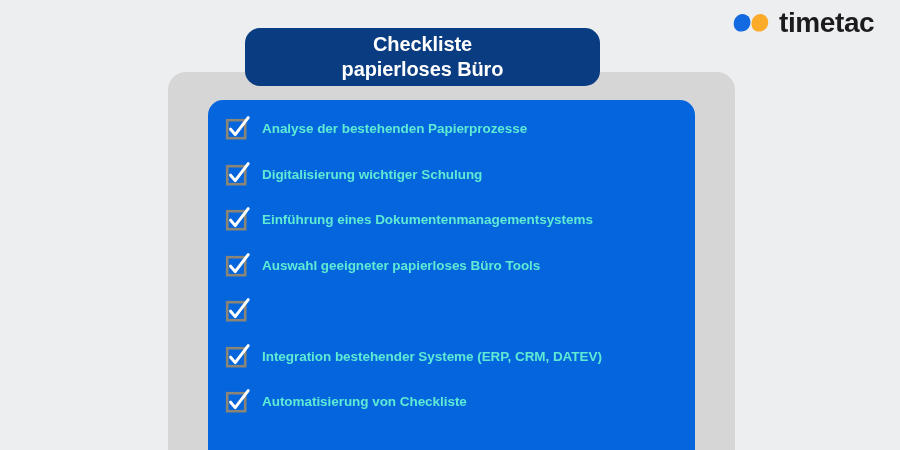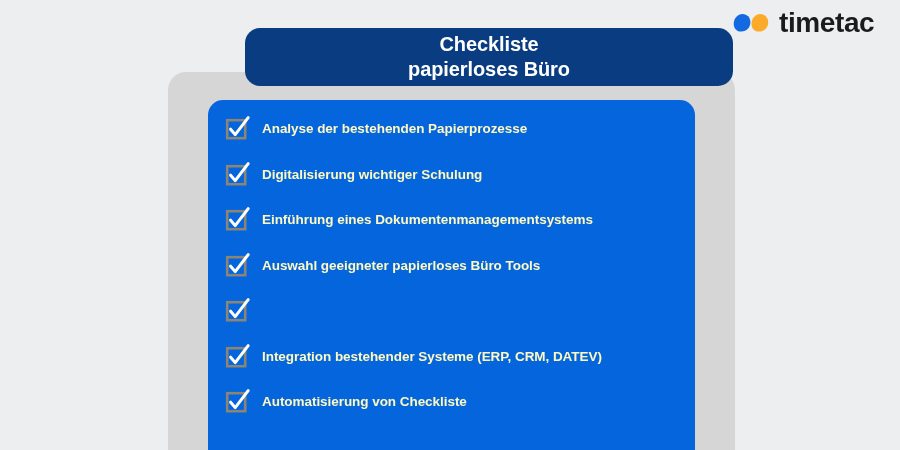--- a/index.html
+++ b/index.html
@@ -69,21 +69,21 @@
     background: #0565dc;
     border-radius: 15px 15px 0 0;
     overflow: hidden;
   }
 
   
   .banner {
     position: absolute;
     left: 245px;
     top: 28px;
-    width: 488px;
+    width: 355px;
     height: 58px;
     background: #0a3c81;
     border-radius: 15px;
     display: flex;
     flex-direction: column;
     align-items: center;
     justify-content: center;
     box-sizing: border-box;
     padding-bottom: 1px;
   }
@@ -118,21 +118,21 @@
     margin-right: 12px;
   }
   .check-box svg {
     position: absolute;
     left: 0;
     top: 0;
     display: block;
     overflow: visible;
   }
   .check-label {
-    color: #fef9c3;
+    color: #5eead4;
     font-size: 13.5px;
     font-weight: bold;
     line-height: 1;
     letter-spacing: -0.05px;
     white-space: nowrap;
   }
 </style>
 </head>
 <body>
 

